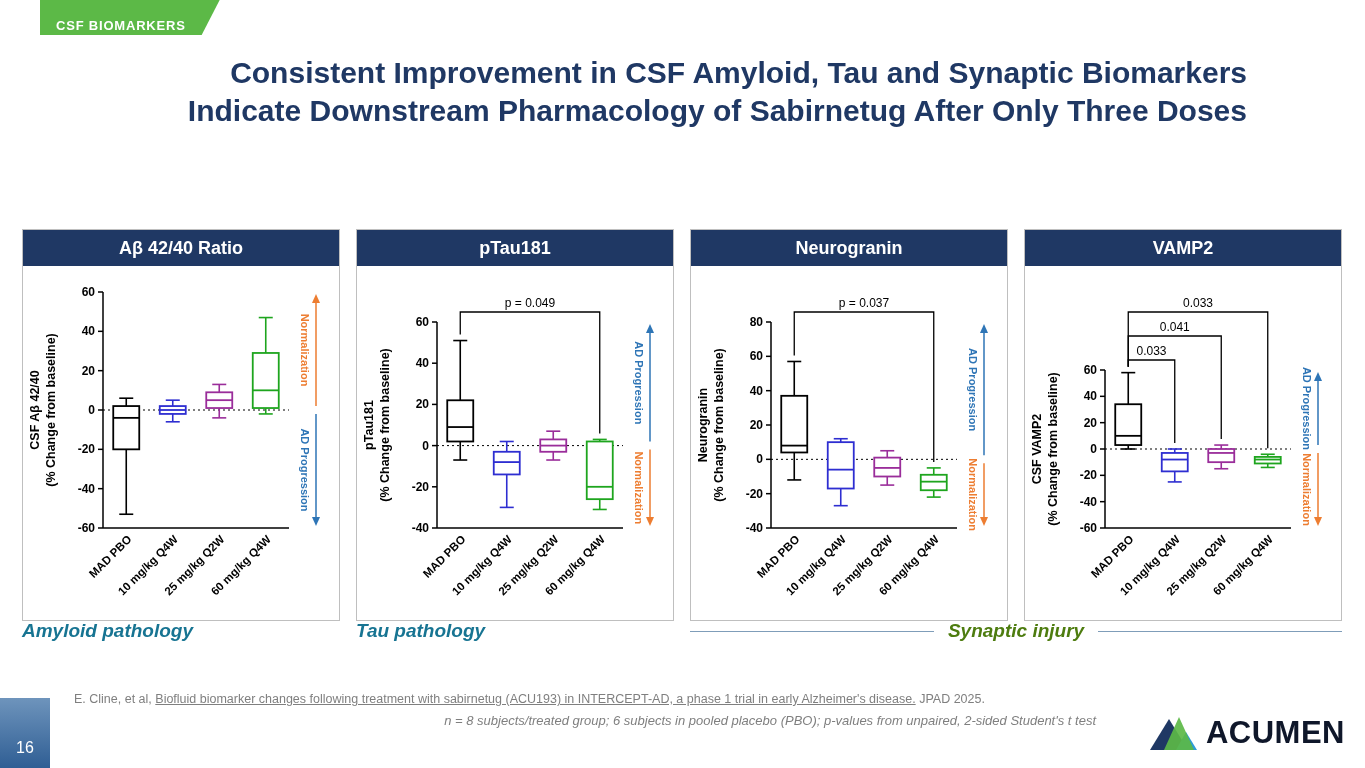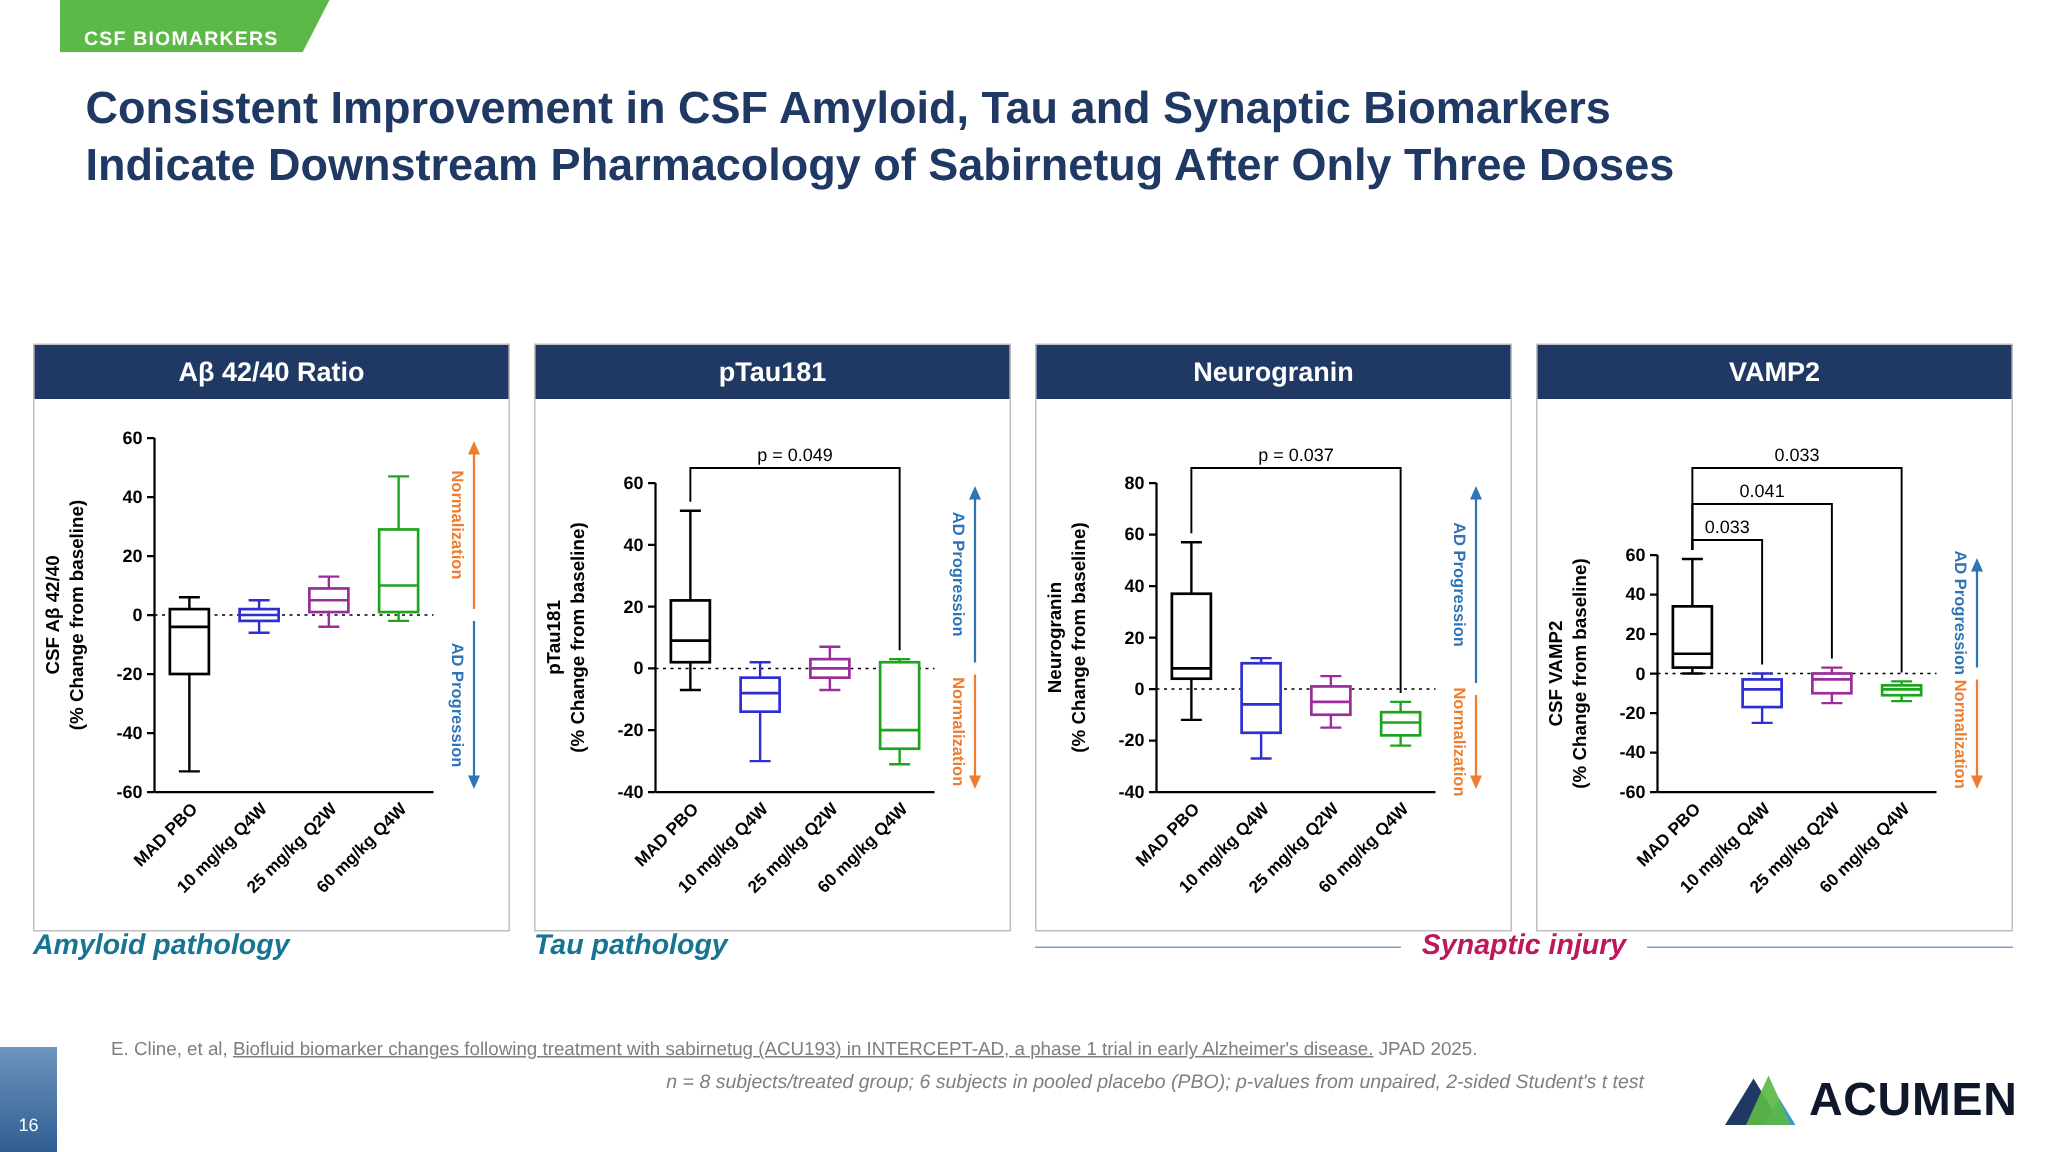--- a/index.html
+++ b/index.html
@@ -4,44 +4,44 @@
 <style>
   * { margin:0; padding:0; box-sizing:border-box; }
   html,body { width:1365px; height:768px; }
   body { font-family:"Liberation Sans",sans-serif; background:#ffffff; position:relative; overflow:hidden; }
 
   .badge { position:absolute; left:40px; top:0; height:35px; background:#5CB947; color:#fff;
            font-weight:bold; font-size:13px; letter-spacing:0.8px; display:flex; align-items:center;
            padding:16px 34px 0 16px; clip-path:polygon(0 0,100% 0,calc(100% - 18px) 100%,0 100%); }
 
   .title { position:absolute; left:57px; top:54px; width:1190px; color:#1F3864;
-           font-size:30px; font-weight:bold; line-height:1.28; }
+           font-size:30px; font-weight:bold; line-height:1.28;text-align:right; }
 
   .panels { position:absolute; left:22px; top:229px; width:1320px; height:392px; }
   .panel { position:absolute; top:0; width:318px; height:392px; border:1px solid #BFBFBF; background:#fff; }
   .panel-header { height:36px; background:#1F3864; color:#fff; font-weight:bold; font-size:18px;
                   display:flex; align-items:center; justify-content:center; }
   svg.chart { display:block; width:316px; height:354px; font-family:"Liberation Sans",sans-serif; }
 
   .cat-label { position:absolute; top:620px; font-size:19px; font-weight:bold; font-style:italic;
                color:#177492; text-align:left; }
   .cat-amyloid { left:22px; width:318px; }
   .cat-tau { left:356px; width:318px; }
   .cat-synaptic-wrap { position:absolute; top:620px; left:690px; width:652px; display:flex;
                        align-items:center; gap:14px; }
   .cat-synaptic-wrap .rule { flex:1; height:1px; background:#7F9DB9; }
-  .cat-synaptic-wrap .lbl { font-size:19px; font-weight:bold; font-style:italic; color:#be185d; white-space:nowrap; }
+  .cat-synaptic-wrap .lbl { font-size:19px; font-weight:bold; font-style:italic; color:#4d7c0f; white-space:nowrap; }
 
   .footer { position:absolute; left:55px; top:692px; width:1022px; color:#7F7F7F;margin-left:19px; }
   .footer .line1 { font-size:12.5px; }
   .footer .line1 .u { text-decoration:underline; }
   .footer .line2 { margin-top:7px; font-size:13px; font-style:italic; text-align:right; }
 
-  .page-tab { position:absolute; left:0; top:698px; width:38px; height:70px;
-              background:linear-gradient(#6E94BC,#2F5E94); color:#fff; font-size:12px;
+  .page-tab { position:absolute; left:0; top:698px; width:50px; height:70px;
+              background:linear-gradient(#6E94BC,#2F5E94); color:#fff; font-size:16px;
               display:flex; align-items:flex-end; justify-content:center; padding-bottom:11px; }
 
   .logo { position:absolute; right:20px; top:714px; display:flex; align-items:center; gap:3px; }
   .logo-text { color:#0f172a; font-weight:bold; font-size:31px; letter-spacing:0.5px;text-align:right; }
 </style>
 </head>
 <body>
 
 <div class="badge">
   <span>CSF BIOMARKERS</span>

